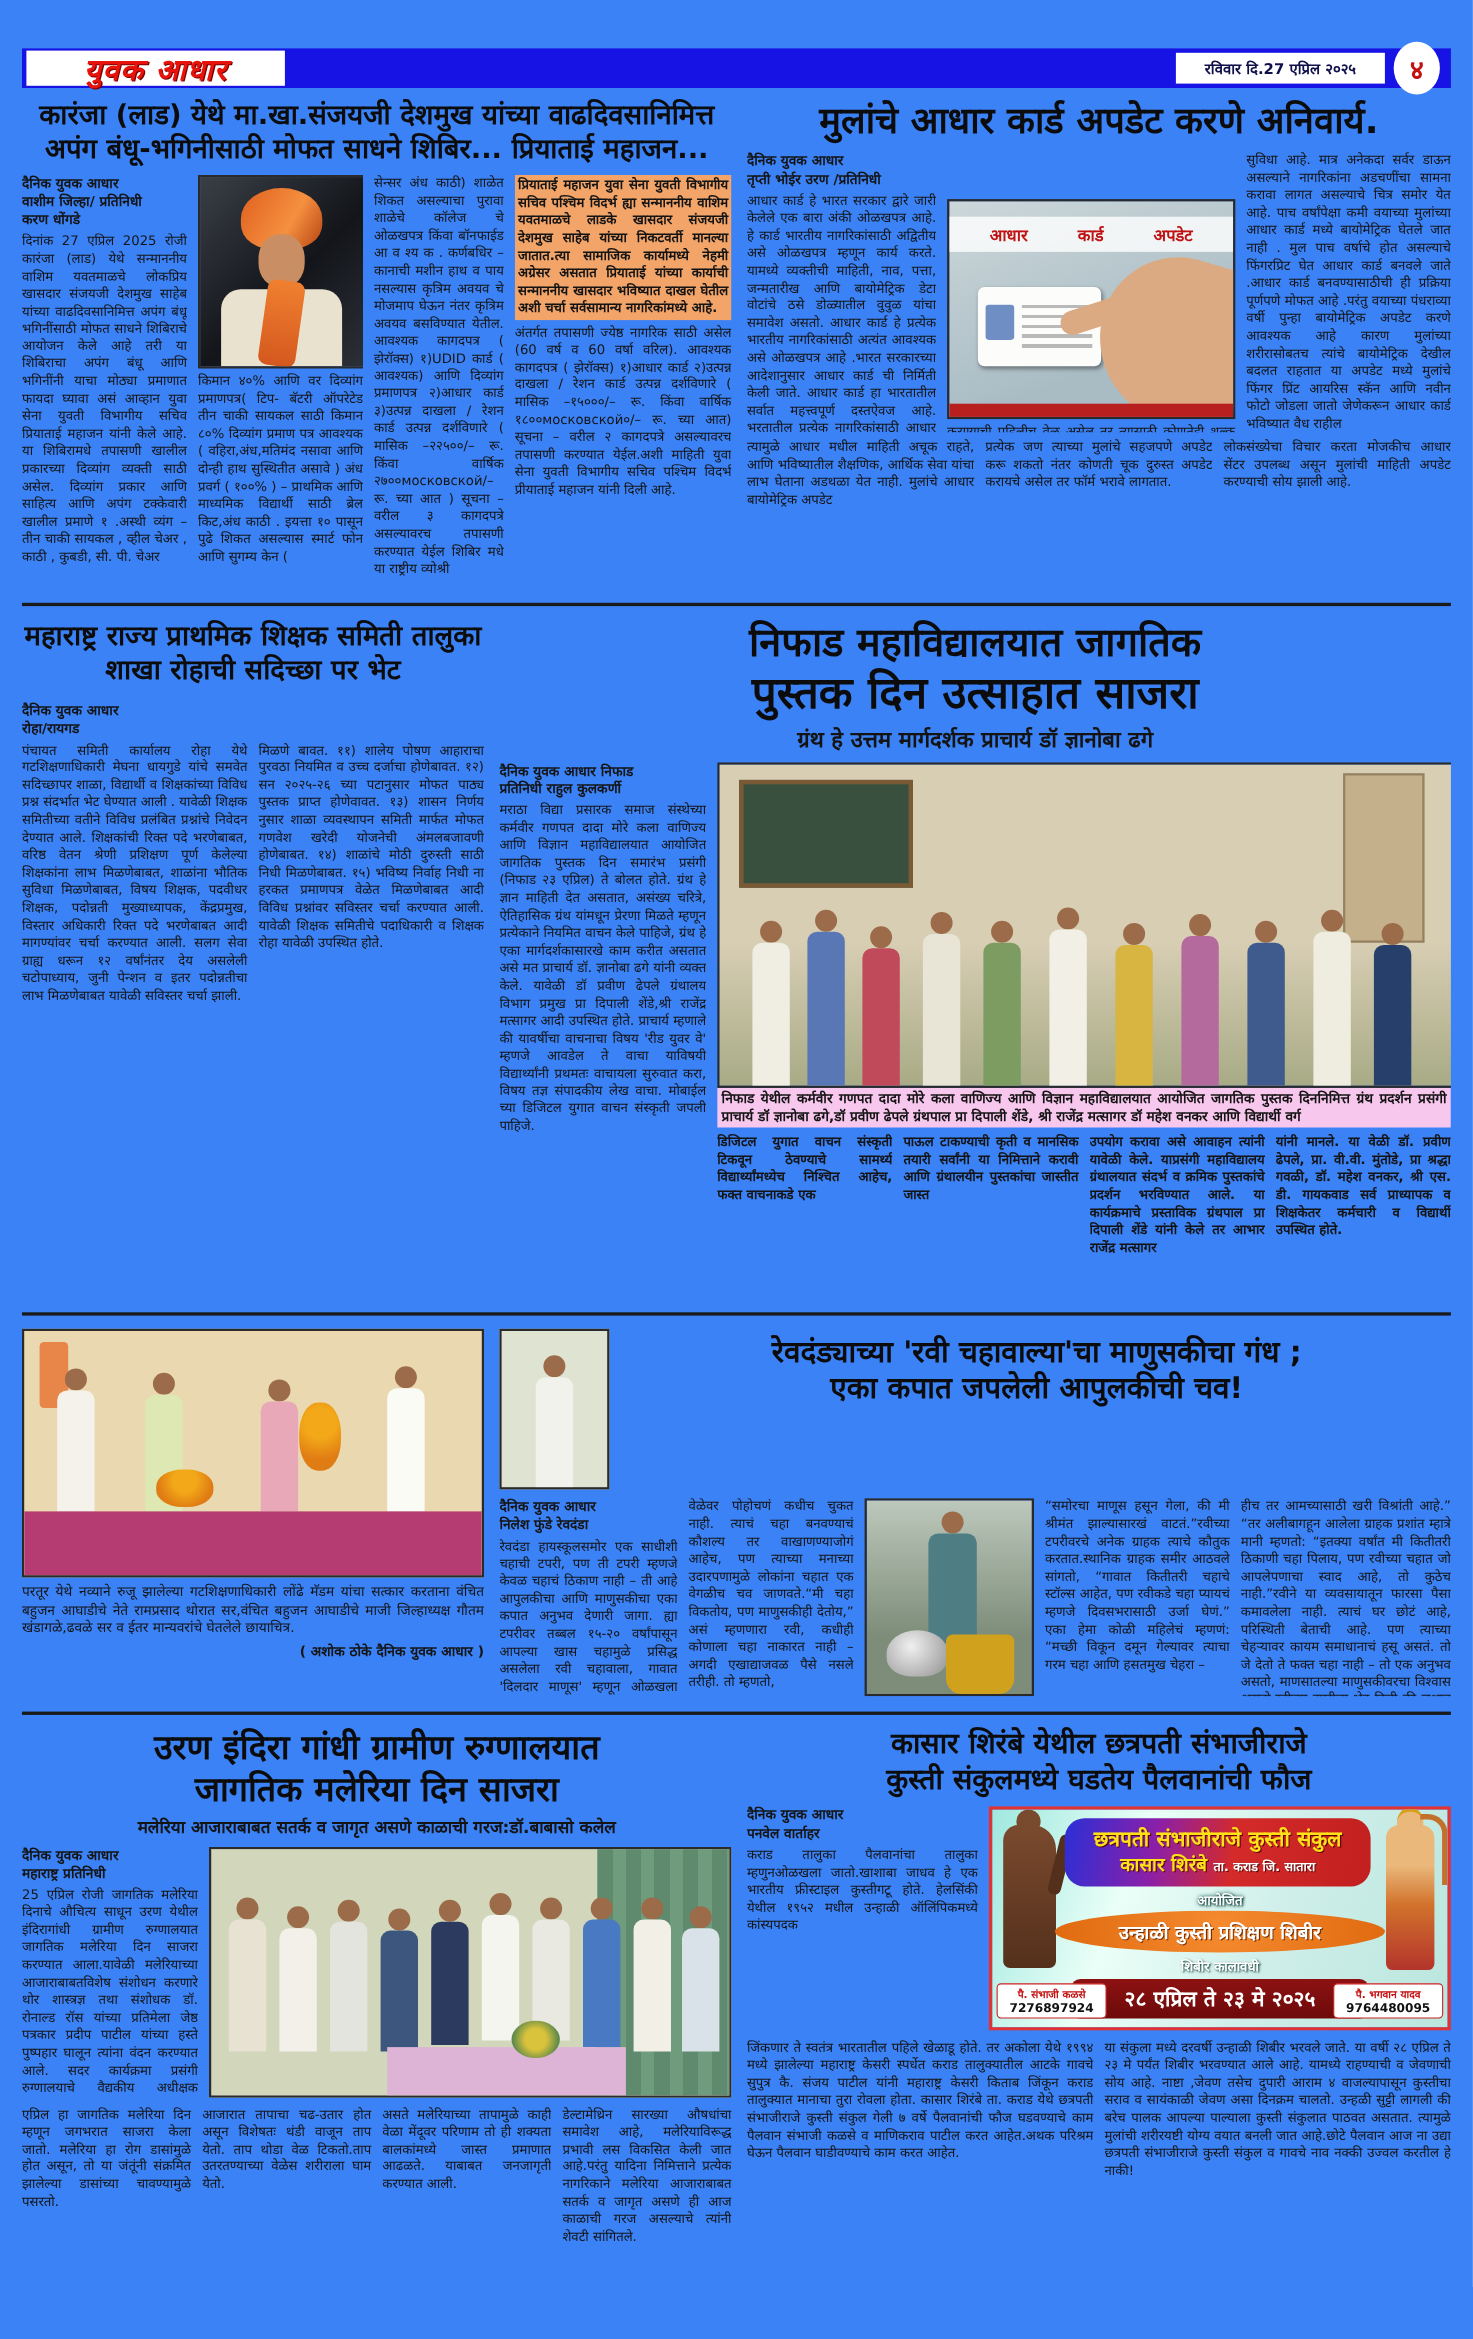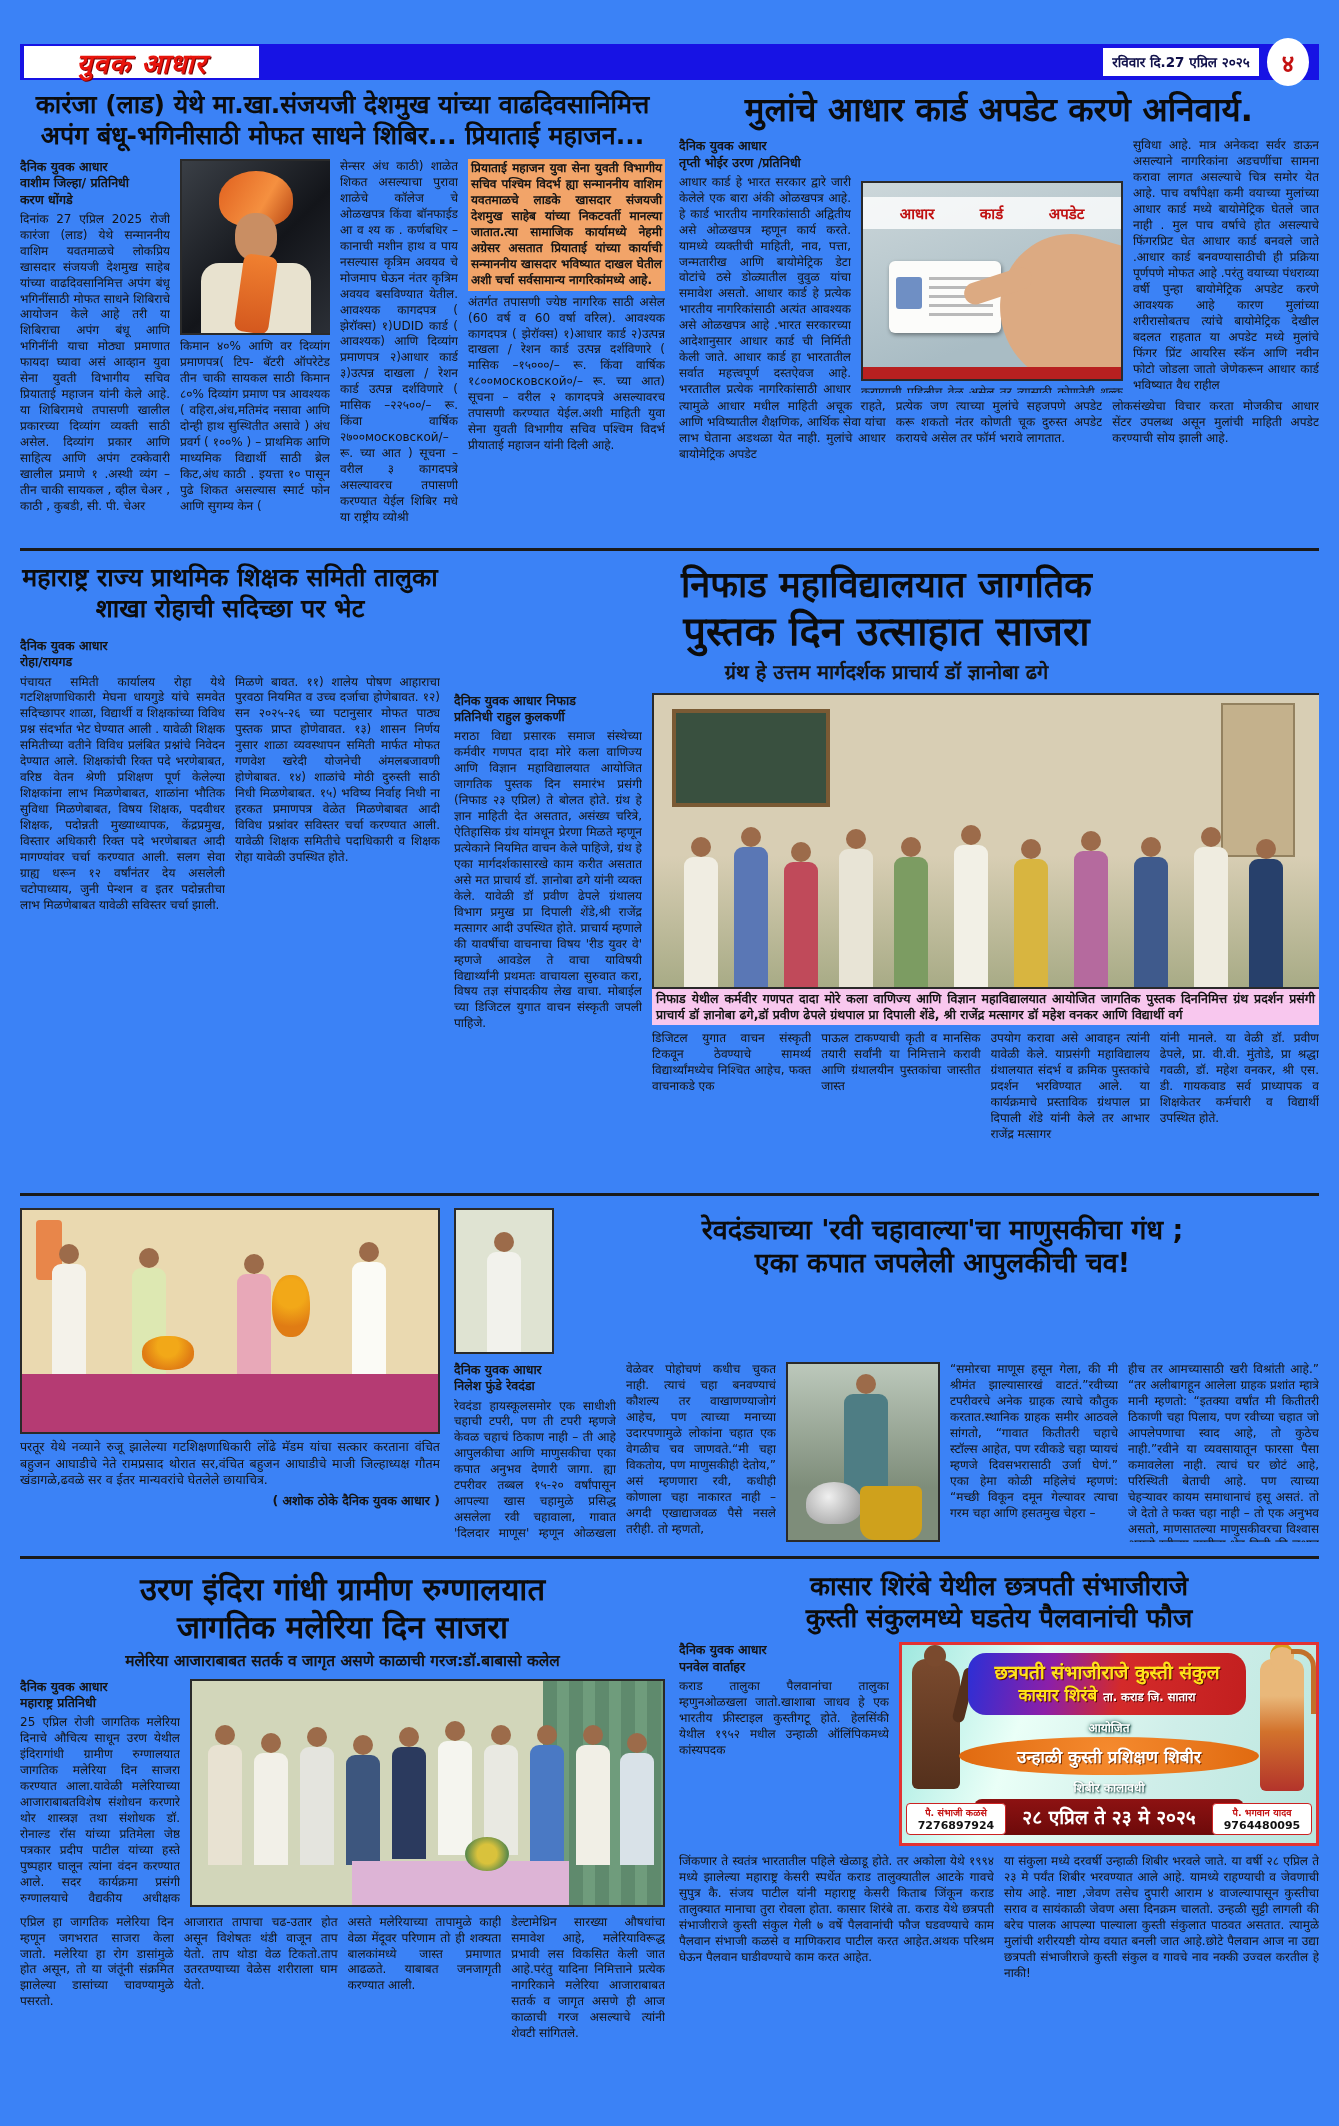--- a/index.html
+++ b/index.html
@@ -6,21 +6,21 @@
   .page{position:relative;width:1339px;height:2126px;margin:0 auto;background:#3b82f6;
         font-family:"DejaVu Sans","Liberation Sans",sans-serif;color:#141414;overflow:hidden;}
   .inner{padding:0 20px;}
   
   .topgap{height:44px;}
   .mast{position:relative;height:36px;background:#1713e4;margin:0 20px;}
   .logo-box{position:absolute;left:4px;top:2px;bottom:2px;width:235px;background:#fff;
             display:flex;align-items:center;justify-content:center;}
   .logo-text{font-size:27px;font-weight:bold;font-style:italic;color:#e8140c;
              text-shadow:1px 1px 0 #7a0000;letter-spacing:1px;white-space:nowrap;}
-  .date-box{position:absolute;right:60px;top:4px;bottom:4px;width:156px;background:#fff;
+  .date-box{position:absolute;right:60px;top:4px;bottom:4px;width:190px;background:#fff;
             display:flex;align-items:center;justify-content:center;font-weight:bold;font-size:13.5px;color:#10104a;}
   .pagenum{position:absolute;right:10px;top:-6px;width:42px;height:48px;background:#fff;border-radius:50%;
            display:flex;align-items:center;justify-content:center;font-size:24px;font-weight:bold;color:#c41010;}
   
   .sec{display:flex;gap:14px;border-bottom:3px solid #1a1a1a;overflow:hidden;}
   .h1{font-weight:bold;text-align:center;line-height:1.22;color:#0c0c0c;}
   .sub{font-weight:bold;text-align:center;}
   .by{font-weight:bold;font-size:12.5px;line-height:1.3;white-space:pre-line;margin-bottom:4px;}
   .bt{font-size:12px;line-height:1.33;text-align:justify;overflow:hidden;}
   .cols{display:flex;gap:10px;overflow:hidden;}
@@ -232,21 +232,21 @@
               <span class="pn" style="left:185px;bottom:0;height:158px;--c:#e8e4d6;"></span>
               <span class="pn" style="left:240px;bottom:0;height:150px;--c:#7c9c62;"></span>
               <span class="pn" style="left:300px;bottom:0;height:162px;--c:#f2f0e6;"></span>
               <span class="pn" style="left:360px;bottom:0;height:148px;--c:#d8b540;"></span>
               <span class="pn" style="left:420px;bottom:0;height:156px;--c:#b56a9e;"></span>
               <span class="pn" style="left:480px;bottom:0;height:150px;--c:#3f5a8c;"></span>
               <span class="pn" style="left:540px;bottom:0;height:160px;--c:#efece0;"></span>
               <span class="pn" style="left:595px;bottom:0;height:148px;--c:#27406b;"></span>
             </div>
             <div class="pinkcap">निफाड येथील कर्मवीर गणपत दादा मोरे कला वाणिज्य आणि विज्ञान महाविद्यालयात आयोजित जागतिक पुस्तक दिननिमित्त ग्रंथ प्रदर्शन प्रसंगी प्राचार्य डॉ ज्ञानोबा ढगे,डॉ प्रवीण ढेपले ग्रंथपाल प्रा दिपाली शेंडे, श्री राजेंद्र मत्सागर डॉ महेश वनकर आणि विद्यार्थी वर्ग</div>
-            <div class="cols" style="flex:1;margin-top:6px;">
+            <div class="cols" style="flex:1;margin-top:6px;font-weight:bold;">
               <div class="bt" style="flex:1;">डिजिटल युगात वाचन संस्कृती टिकवून ठेवण्याचे सामर्थ्य विद्यार्थ्यांमध्येच निश्चित आहेच, फक्त वाचनाकडे एक</div>
               <div class="bt" style="flex:1;">पाऊल टाकण्याची कृती व मानसिक तयारी सर्वांनी या निमित्ताने करावी आणि ग्रंथालयीन पुस्तकांचा जास्तीत जास्त</div>
               <div class="bt" style="flex:1;">उपयोग करावा असे आवाहन त्यांनी यावेळी केले. याप्रसंगी महाविद्यालय ग्रंथालयात संदर्भ व क्रमिक पुस्तकांचे प्रदर्शन भरविण्यात आले. या कार्यक्रमाचे प्रस्ताविक ग्रंथपाल प्रा दिपाली शेंडे यांनी केले तर आभार राजेंद्र मत्सागर</div>
               <div class="bt" style="flex:1;">यांनी मानले. या वेळी डॉ. प्रवीण ढेपले, प्रा. वी.वी. मुंतोडे, प्रा श्रद्धा गवळी, डॉ. महेश वनकर, श्री एस. डी. गायकवाड सर्व प्राध्यापक व शिक्षकेतर कर्मचारी व विद्यार्थी उपस्थित होते.</div>
             </div>
           </div>
         </div>
       </div>
     </div>
 

